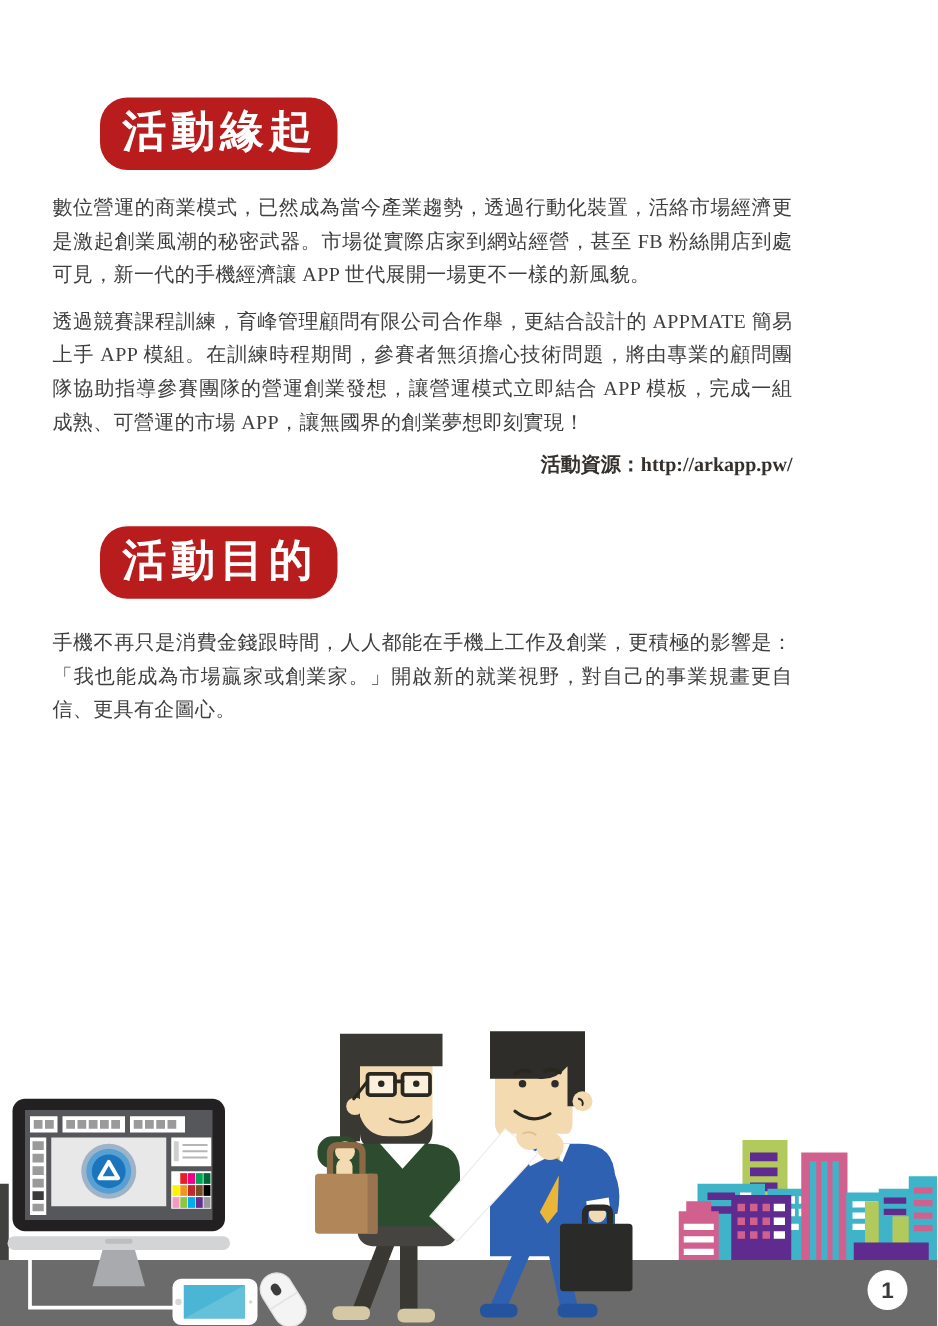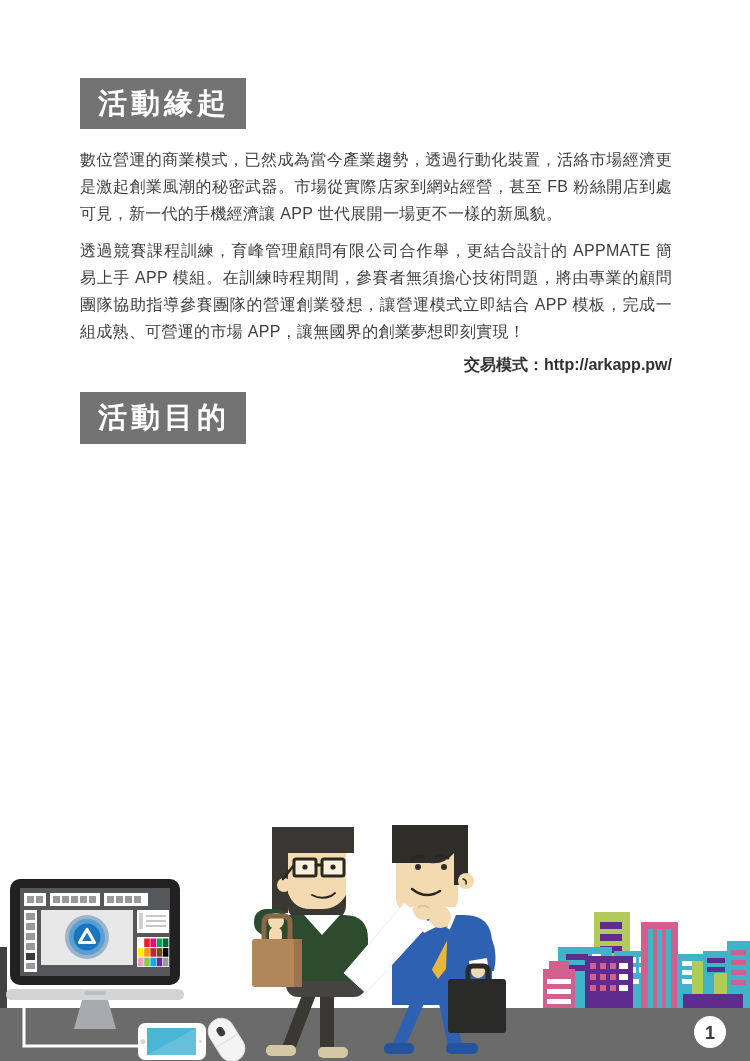--- a/index.html
+++ b/index.html
@@ -3,32 +3,33 @@
 <meta charset="utf-8">
 <style>
   html,body{margin:0;padding:0;}
   body{
     width:750px;height:1061px;position:relative;background:#ffffff;
     font-family:"Liberation Sans","DejaVu Sans",sans-serif;
     overflow:hidden;
   }
   .banner{
     display:inline-block;
-    background:#737373;
+    background:#b91c1c;
     color:#fff;
-    font-size:29px;
+    font-size:35px;
     font-weight:bold;
     letter-spacing:4px;
     padding:10px 16px 11px 18px;
     line-height:1.05;
+    border-radius:22px;
   }
   .banner-wrap{margin-left:80px;}
   #banner-origin{margin-top:78px;}
-  #banner-purpose{margin-top:16px;}
-  .content{margin:17px 78px 0 80px;}
+  #banner-purpose{margin-top:38px;}
+  .content{margin:17px 78px 0 42px;font-family:Liberation Serif, serif;}
   .content-purpose{margin-top:22px;}
   p.body-par{
     width:592px;
     margin:0 0 10px 0;
     font-size:16px;
     line-height:27px;
     color:#3f3f3f;
     text-align:justify;
     letter-spacing:0.3px;
   }
@@ -64,31 +65,32 @@
 
   <section>
     <div class="banner-wrap">
       <div id="banner-origin" class="banner">
         <span>活動緣起</span>
       </div>
     </div>
     <div class="content">
       <p class="body-par">數位營運的商業模式，已然成為當今產業趨勢，透過行動化裝置，活絡市場經濟更是激起創業風潮的秘密武器。市場從實際店家到網站經營，甚至 FB 粉絲開店到處可見，新一代的手機經濟讓 APP 世代展開一場更不一樣的新風貌。</p>
       <p class="body-par">透過競賽課程訓練，育峰管理顧問有限公司合作舉，更結合設計的 APPMATE 簡易上手 APP 模組。在訓練時程期間，參賽者無須擔心技術問題，將由專業的顧問團隊協助指導參賽團隊的營運創業發想，讓營運模式立即結合 APP 模板，完成一組成熟、可營運的市場 APP，讓無國界的創業夢想即刻實現！</p>
-      <p class="resource-line"><span>交易模式：</span><a href="#">http://arkapp.pw/</a></p>
+      <p class="resource-line"><span>活動資源：</span><a href="#">http://arkapp.pw/</a></p>
     </div>
   </section>
 
   <section>
     <div class="banner-wrap">
       <div id="banner-purpose" class="banner">
         <span>活動目的</span>
       </div>
     </div>
     <div class="content content-purpose">
+      <p class="body-par">手機不再只是消費金錢跟時間，人人都能在手機上工作及創業，更積極的影響是：「我也能成為市場贏家或創業家。」開啟新的就業視野，對自己的事業規畫更自信、更具有企圖心。</p>
     </div>
   </section>
 
   <div class="illustration">
     <svg width="750" height="260" viewBox="0 0 750 260" xmlns="http://www.w3.org/2000/svg">
 
       <rect x="0" y="146" width="7" height="62" fill="#414140"></rect>
 
       <g>
         <rect class="b-green" x="594" y="111" width="36" height="102"></rect>

